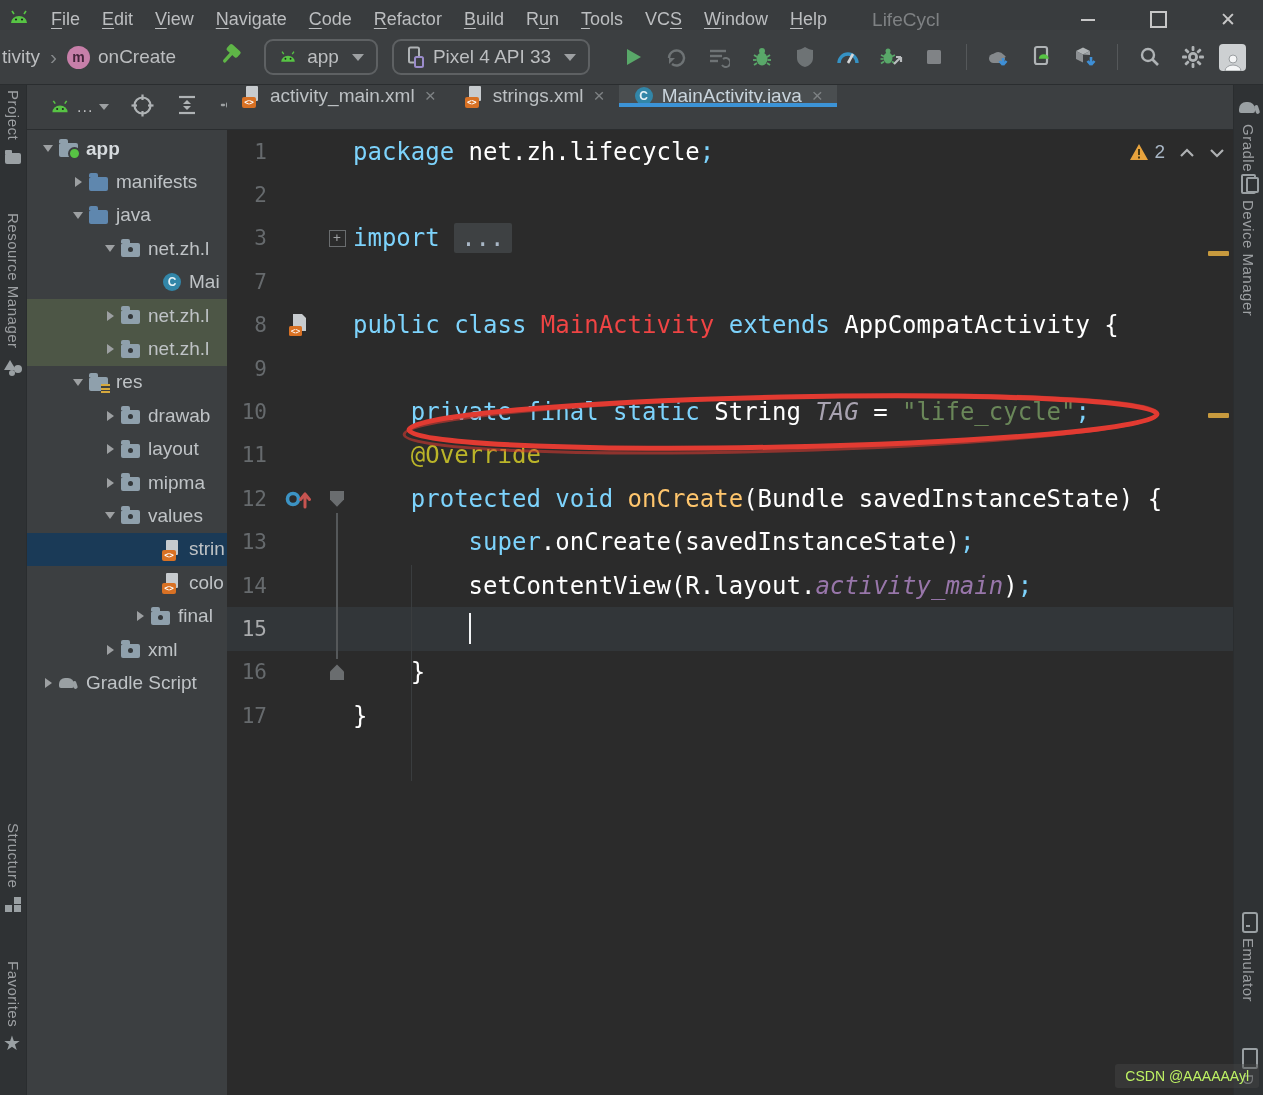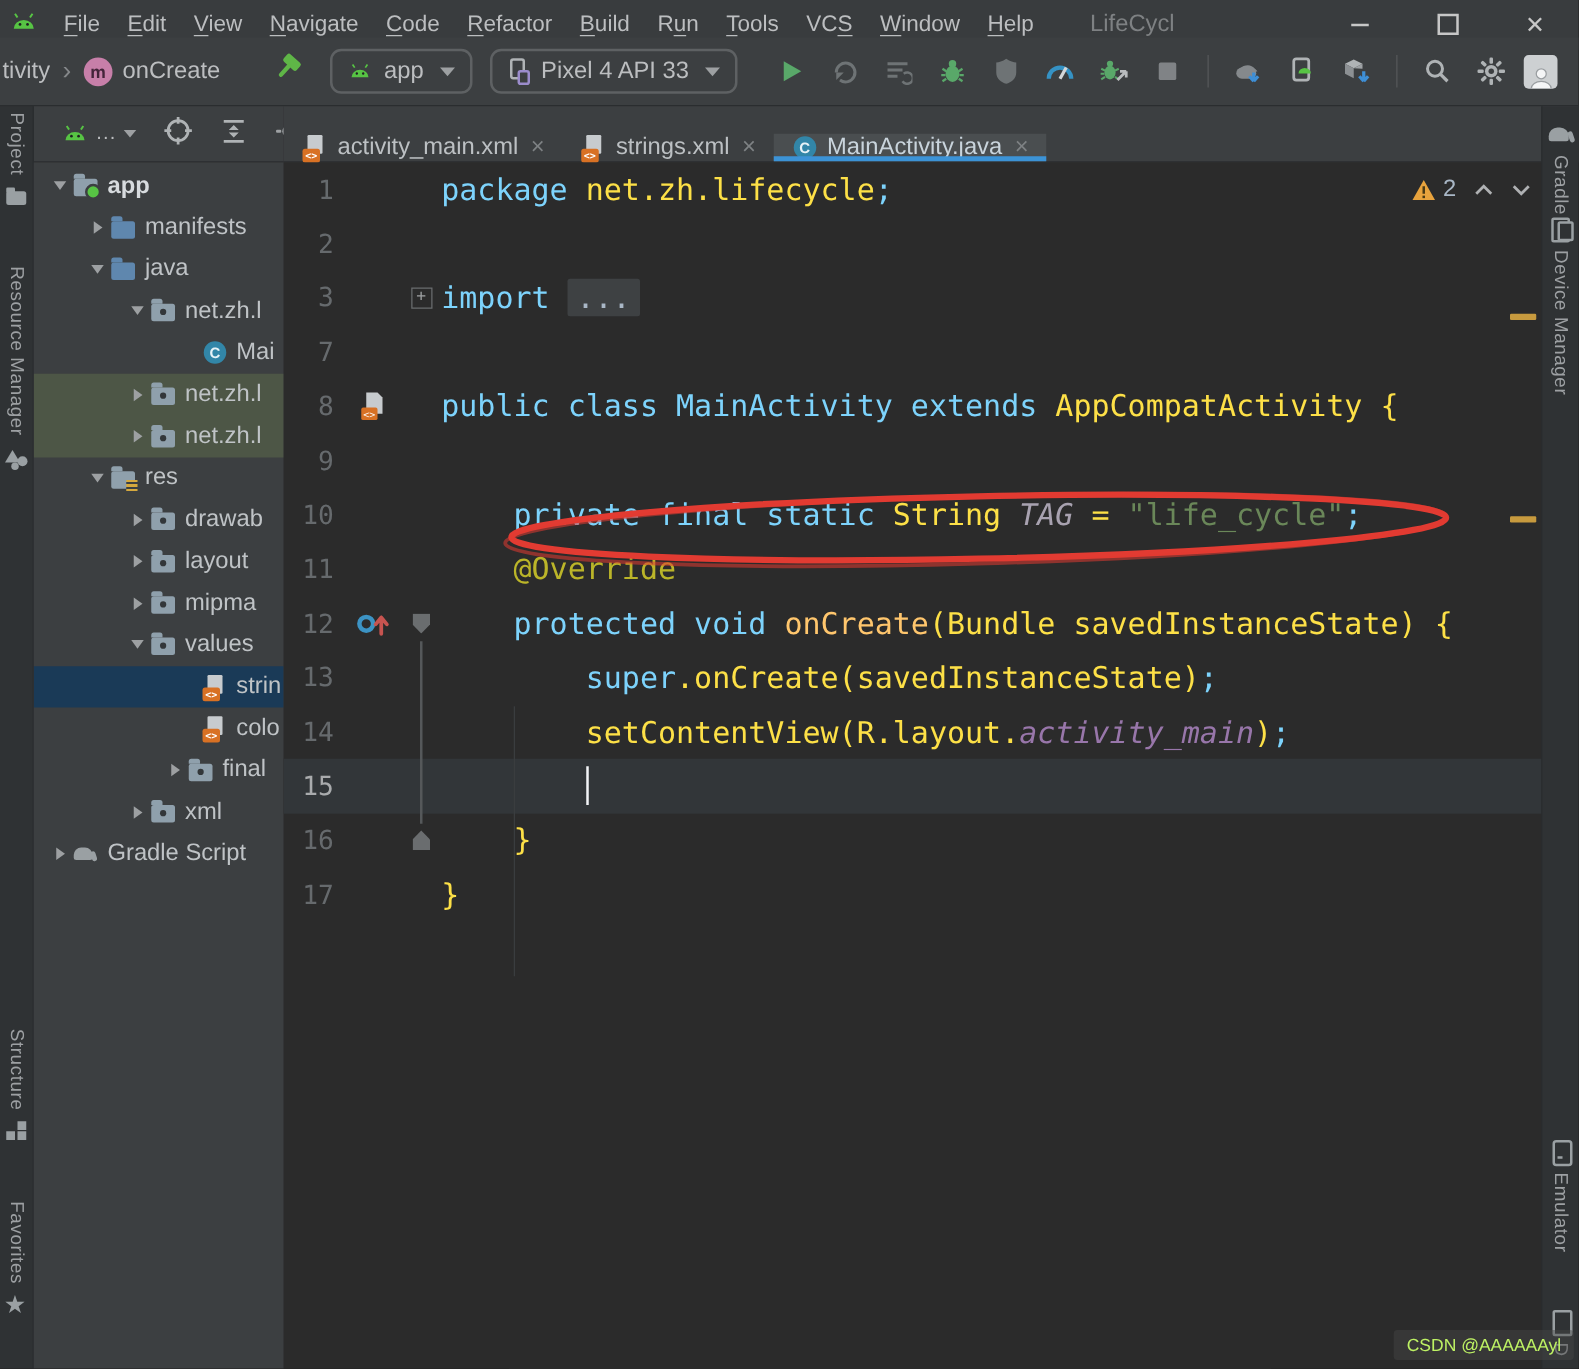--- a/index.html
+++ b/index.html
@@ -43,21 +43,21 @@
   .tbtn { width:34px; height:30px; display:flex; align-items:center; justify-content:center; border-radius:4px; }
   .tsep { width:1px; height:26px; background:#55585A; margin:0 6px; }
   .avatar { width:27px; height:27px; border-radius:4px; background:#CDD0D2; display:flex; align-items:flex-end; justify-content:center; overflow:hidden; }
   
   .panel-header {
     position:absolute; left:27px; top:85px; width:200px; height:45px; background:#3C3F41;
     border-bottom:1px solid #2A2D2F; display:flex; align-items:center; gap:22px; padding-left:22px; overflow:hidden;
   }
   .tabrow {
     position:absolute; left:227px; top:85px; width:1036px; height:45px; background:#3C3F41;
-    border-bottom:1px solid #2A2D2F; display:flex; align-items:flex-end;
+    border-bottom:1px solid #2A2D2F; display:flex; align-items:flex-start;
   }
   .tab { display:flex; align-items:center; padding:0 14px 0 16px; font-size:19px; color:#BCC0C3; position:relative; }
   .tab.active { background:#4A4E50; color:#C9D4DC; }
   .tab.active::after { content:""; position:absolute; left:0; right:0; bottom:0; height:4px; background:#3C93D6; }
   .tclose { color:#7E8284; font-size:19px; margin-left:10px; }
   .tico { width:19px; height:20px; position:relative; margin-right:8px; flex:none; }
   .tico.xml-file::before { content:""; position:absolute; top:0; left:3px; width:12px; height:15px; background:#C7CBCE; border-radius:1px; }
   .tico.xml-file::after { content:"<>"; position:absolute; left:-1px; bottom:-2px; width:14px; height:11px; background:#D87124;
      border-radius:2px; color:#fff; font:bold 8px/11px "DejaVu Sans Mono",monospace; text-align:center; }
   .tico.java-class::before { content:"C"; display:block; margin-top:1px; width:18px; height:18px; border-radius:50%;
@@ -127,21 +127,21 @@
   .gico.layout-file .svg-layout { display:block; }
   .gico.override-marker .svg-override { display:block; }
   .gfold { width:28px; flex:none; display:flex; align-items:center; justify-content:center; }
   .gfold.fold-plus::before { content:"+"; width:15px; height:15px; border:1px solid #6A6D6F; color:#9DA0A2;
      font:13px/13px "DejaVu Sans Mono",monospace; text-align:center; background:#2B2B2B; }
   .gfold.fold-open::before { content:""; width:14px; height:16px; background:#6A6D6F;
      clip-path:polygon(0 0,100% 0,100% 55%,50% 100%,0 55%); }
   .gfold.fold-end::before { content:""; width:14px; height:16px; background:#6A6D6F;
      clip-path:polygon(0 45%,50% 0,100% 45%,100% 100%,0 100%); }
   .code { flex:1; white-space:pre; font:24px "DejaVu Sans Mono",monospace; padding-left:2px; }
-  .seg.kw { color:#7dd3fc; } .seg.txt { color:#fde047; } .seg.cls { color:#7dd3fc; }
+  .seg.kw { color:#7dd3fc; } .seg.txt { color:#ffffff; } .seg.cls { color:#ef4444; }
   .seg.str { color:#6A8759; } .seg.fld { color:#9876AA; font-style:italic; }
   .seg.tagfld { color:#A8A2B0; font-style:italic; }
   .seg.ann { color:#BBB529; } .seg.mth { color:#FFC66D; }
   .seg.folded { background:#3E4143; color:#A9B7C6; padding:1px 7px; border-radius:2px; }
   .line.current .code::before { content:""; display:inline-block; width:2px; height:31px;
      background:#F2F4F6; margin-left:8ch; vertical-align:middle; }
   .fold-range-line { position:absolute; left:109px; top:383px; width:2px; height:146px; background:#55585A; }
   .indent-guide { position:absolute; left:184px; top:435px; width:1px; height:216px; background:#3A3D3F; }
   .red-ellipse { position:absolute; left:171px; top:258px; pointer-events:none; }
   .warn-widget { position:absolute; top:11px; right:8px; display:flex; align-items:center; gap:14px;

